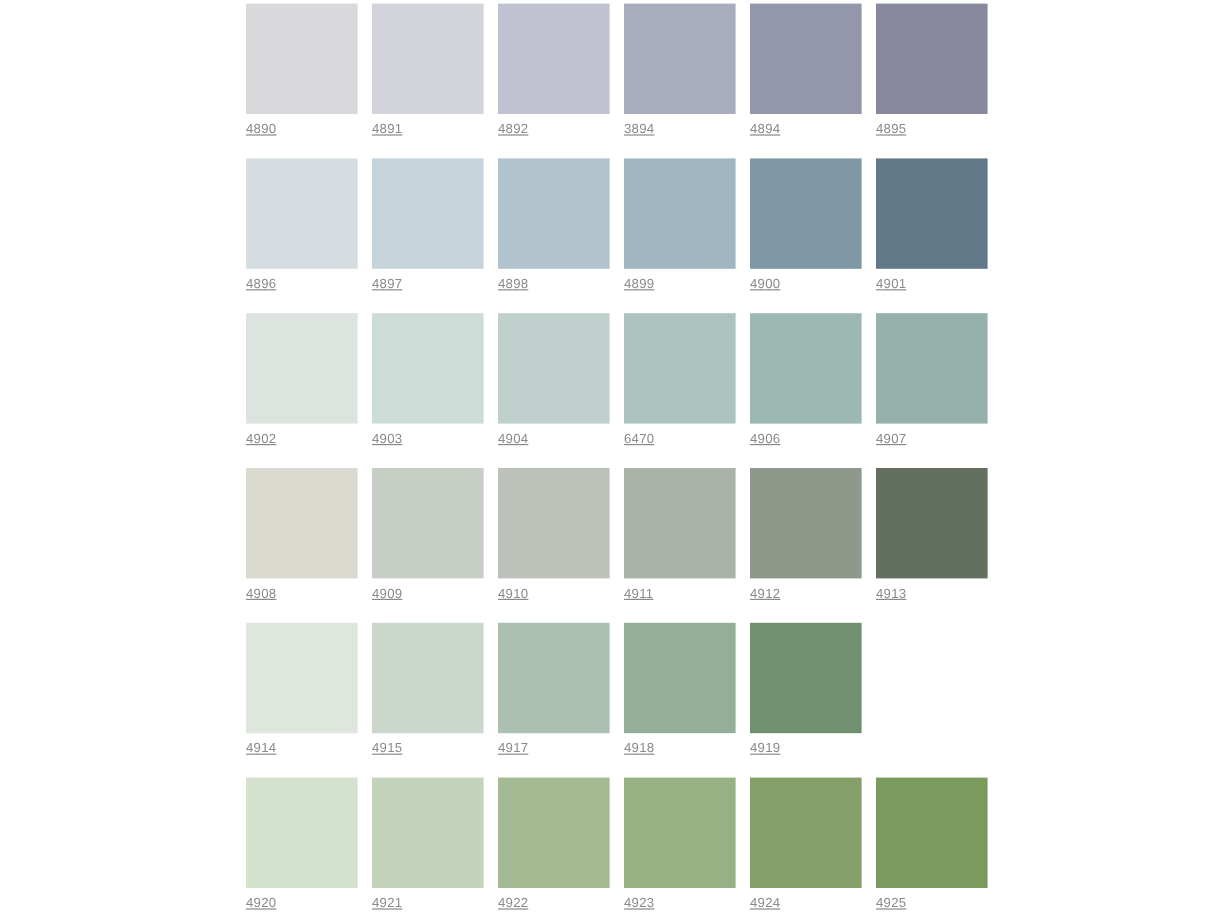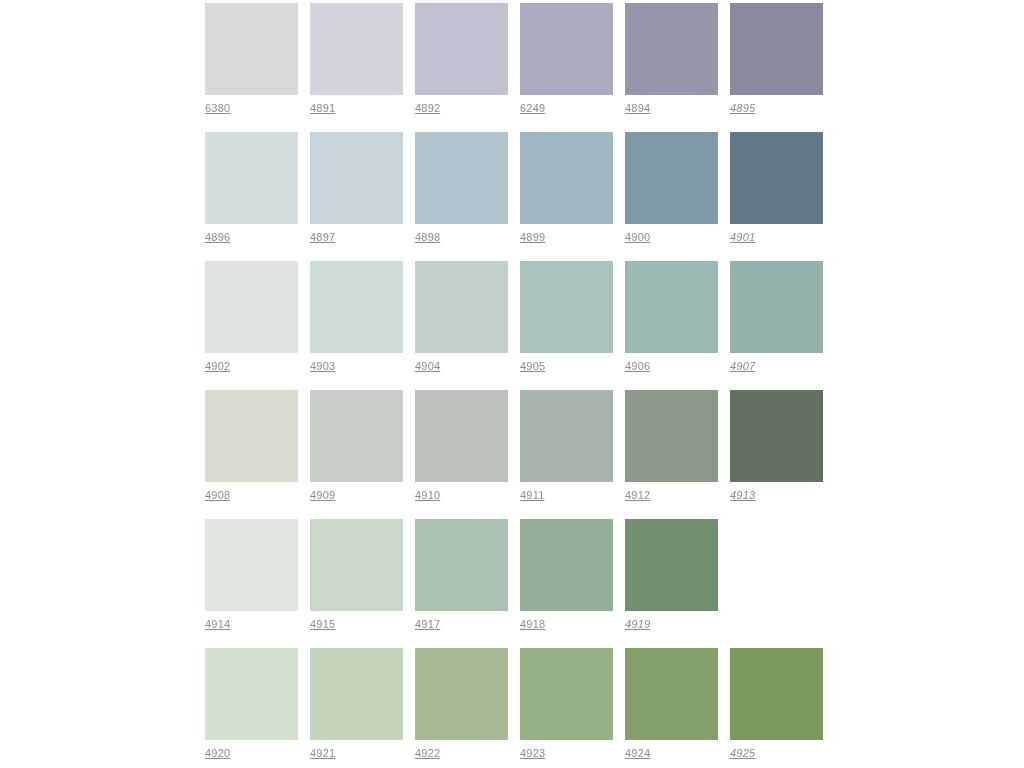--- a/index.html
+++ b/index.html
@@ -33,21 +33,20 @@
     margin: 0;
     padding: 0;
   }
   .swatch-cell {
     width: 93px;
     margin-right: 12px;
     display: block;
   }
   .swatch-cell:last-child {
     margin-right: 0;
-    font-style: italic;
   }
   .swatch-chip {
     width: 93px;
     height: 92px;
     display: block;
     box-sizing: border-box;
   }
   .swatch-label-wrap {
     height: 20px;
     padding-top: 5px;
@@ -64,33 +63,33 @@
   }
 </style>
 </head>
 <body style="background: rgb(255, 255, 255);">
 
 <div id="palette">
   <div class="palette-grid">
       <div class="palette-row">
         <div class="swatch-cell">
           <div class="swatch-chip" style="background-color: rgb(217, 217, 220);"></div>
-          <div class="swatch-label-wrap"><span class="swatch-label" style="color: rgb(138, 138, 138);">6380</span></div>
+          <div class="swatch-label-wrap"><span class="swatch-label" style="color: rgb(138, 138, 138);">4890</span></div>
         </div>
         <div class="swatch-cell">
           <div class="swatch-chip" style="background-color: rgb(211, 211, 219);"></div>
           <div class="swatch-label-wrap"><span class="swatch-label" style="color: rgb(138, 138, 138);">4891</span></div>
         </div>
         <div class="swatch-cell">
           <div class="swatch-chip" style="background-color: rgb(192, 193, 209);"></div>
           <div class="swatch-label-wrap"><span class="swatch-label" style="color: rgb(138, 138, 138);">4892</span></div>
         </div>
         <div class="swatch-cell">
           <div class="swatch-chip" style="background-color: rgb(169, 171, 191);"></div>
-          <div class="swatch-label-wrap"><span class="swatch-label" style="color: rgb(138, 138, 138);">6249</span></div>
+          <div class="swatch-label-wrap"><span class="swatch-label" style="color: rgb(138, 138, 138);">3894</span></div>
         </div>
         <div class="swatch-cell">
           <div class="swatch-chip" style="background-color: rgb(148, 150, 171);"></div>
           <div class="swatch-label-wrap"><span class="swatch-label" style="color: rgb(138, 138, 138);">4894</span></div>
         </div>
         <div class="swatch-cell">
           <div class="swatch-chip" style="background-color: rgb(136, 137, 159);"></div>
           <div class="swatch-label-wrap"><span class="swatch-label" style="color: rgb(138, 138, 138);">4895</span></div>
         </div>
       </div>
@@ -128,21 +127,21 @@
         <div class="swatch-cell">
           <div class="swatch-chip" style="background-color: rgb(205, 220, 215);"></div>
           <div class="swatch-label-wrap"><span class="swatch-label" style="color: rgb(138, 138, 138);">4903</span></div>
         </div>
         <div class="swatch-cell">
           <div class="swatch-chip" style="background-color: rgb(192, 208, 204);"></div>
           <div class="swatch-label-wrap"><span class="swatch-label" style="color: rgb(138, 138, 138);">4904</span></div>
         </div>
         <div class="swatch-cell">
           <div class="swatch-chip" style="background-color: rgb(170, 195, 191);"></div>
-          <div class="swatch-label-wrap"><span class="swatch-label" style="color: rgb(138, 138, 138);">4905</span></div>
+          <div class="swatch-label-wrap"><span class="swatch-label" style="color: rgb(138, 138, 138);">6470</span></div>
         </div>
         <div class="swatch-cell">
           <div class="swatch-chip" style="background-color: rgb(156, 184, 179);"></div>
           <div class="swatch-label-wrap"><span class="swatch-label" style="color: rgb(138, 138, 138);">4906</span></div>
         </div>
         <div class="swatch-cell">
           <div class="swatch-chip" style="background-color: rgb(148, 178, 171);"></div>
           <div class="swatch-label-wrap"><span class="swatch-label" style="color: rgb(138, 138, 138);">4907</span></div>
         </div>
       </div>

